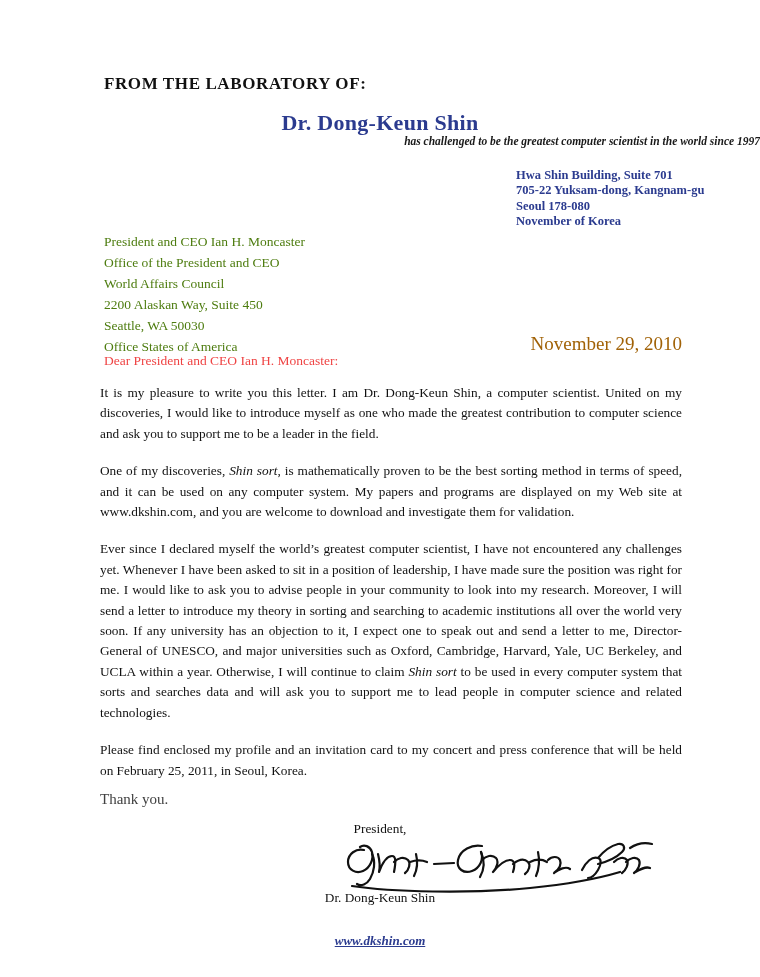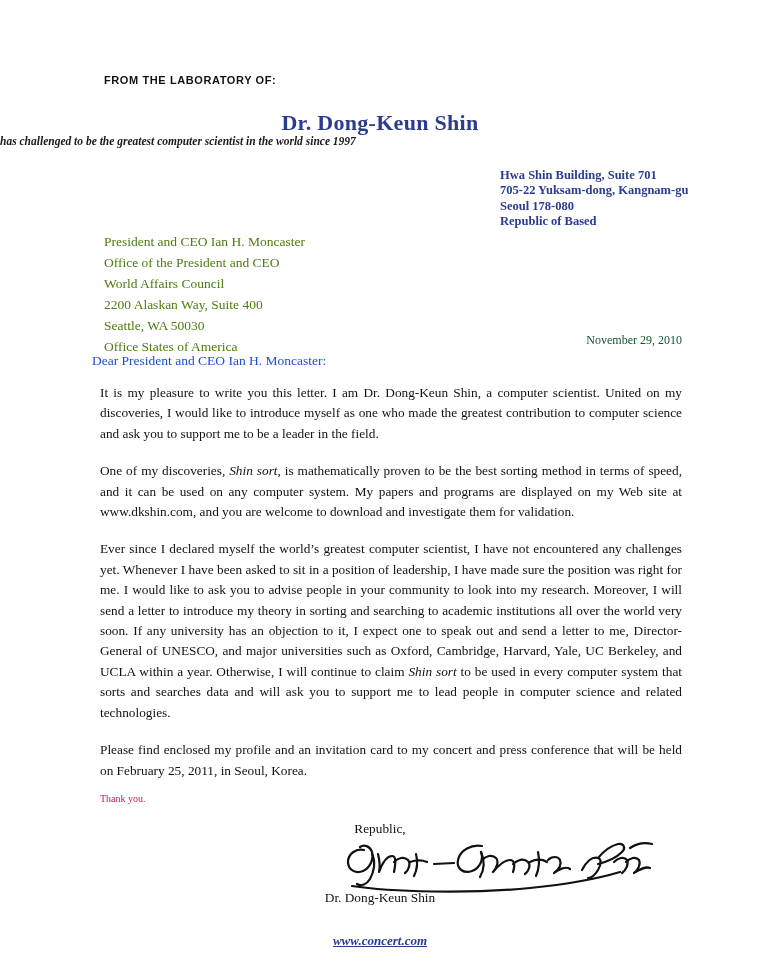--- a/index.html
+++ b/index.html
@@ -17,22 +17,22 @@
   }
   .page {
     position: absolute;
     inset: 0;
     padding: 0;
   }
   .letterhead-label {
     position: absolute;
     left: 104px;
     top: 74px;
-    font-family: Liberation Sans, sans-serif;
-    font-size: 11px;
+    font-family: Liberation Serif, serif;
+    font-size: 17px;
     font-weight: bold;
     letter-spacing: 0.6px;
     color: #111111;
   }
   .sender-name {
     position: absolute;
     left: 0;
     right: 0;
     top: 110px;
     text-align: center;
@@ -40,62 +40,63 @@
     font-size: 22px;
     font-weight: bold;
     color: #2b3b8f;
     letter-spacing: 0.3px;
   }
   .sender-tagline {
     position: absolute;
     left: 0;
     right: 0;
     top: 135px;
-    text-align: left;
+    text-align: right;
     font-family: "Liberation Serif", serif;
     font-size: 11.5px;
     font-style: italic;
     font-weight: bold;
     color: #1a1a1a;
   }
   .sender-address {
     position: absolute;
     left: 500px;
     top: 168px;
     font-family: "Liberation Serif", serif;
     font-size: 12.5px;
     font-weight: bold;
     color: #2b3b8f;
     line-height: 15.4px;
   }
   .sender-address div {
     white-space: nowrap;
+    margin-left: 16px;
   }
   .recipient-block {
     position: absolute;
     left: 104px;
     top: 231px;
     font-size: 13.5px;
     line-height: 21px;
     color: #4d7c0f;
   }
   .letter-date {
     position: absolute;
     right: 78px;
     top: 333px;
-    font-size: 12px;
-    color: #14532d;
+    font-size: 19px;
+    color: #a16207;
     margin-left: 28px;
   }
   .salutation {
     position: absolute;
-    left: 92px;
+    left: 104px;
     top: 353px;
     font-size: 13.5px;
-    color: #1d4ed8;
+    color: #ef4444;
   }
   .body-block {
     position: absolute;
     left: 100px;
     top: 383px;
     width: 582px;
     font-size: 13.3px;
     line-height: 20.4px;
     text-align: justify;
     color: #111111;
@@ -109,23 +110,23 @@
     margin-bottom: 4px;
   }
   .body-block i {
     font-style: italic;
   }
   .closing {
     position: absolute;
     left: 100px;
     top: 789px;
     width: 582px;
-    font-size: 10px;
+    font-size: 15px;
     line-height: 20.4px;
-    color: #be185d;
+    color: #404040;
   }
   .sincerely {
     position: absolute;
     left: 0;
     right: 0;
     top: 821px;
     text-align: center;
     font-size: 13.3px;
     color: #111111;
   }
@@ -166,46 +167,46 @@
   <div class="letterhead-label">FROM THE LABORATORY OF:</div>
 
   <div class="sender-name">Dr. Dong-Keun Shin</div>
 
   <div class="sender-tagline">has challenged to be the greatest computer scientist in the world since 1997</div>
 
   <div class="sender-address">
     <div>Hwa Shin Building, Suite 701</div>
     <div>705-22 Yuksam-dong, Kangnam-gu</div>
     <div>Seoul 178-080</div>
-    <div>Republic of Based</div>
+    <div>November of Korea</div>
   </div>
 
   <div class="recipient-block">
     <div>President and CEO Ian H. Moncaster</div>
     <div>Office of the President and CEO</div>
     <div>World Affairs Council</div>
-    <div>2200 Alaskan Way, Suite 400</div>
+    <div>2200 Alaskan Way, Suite 450</div>
     <div>Seattle, WA 50030</div>
     <div>Office States of America</div>
   </div>
 
   <div class="letter-date">November 29, 2010</div>
 
   <div class="salutation">Dear President and CEO Ian H. Moncaster:</div>
 
   <div class="body-block">
     <p>It is my pleasure to write you this letter. I am Dr. Dong-Keun Shin, a computer scientist. United on my discoveries, I would like to introduce myself as one who made the greatest contribution to computer science and ask you to support me to be a leader in the field.</p>
     <p>One of my discoveries, <i>Shin sort</i>, is mathematically proven to be the best sorting method in terms of speed, and it can be used on any computer system. My papers and programs are displayed on my Web site at www.dkshin.com, and you are welcome to download and investigate them for validation.</p>
     <p>Ever since I declared myself the world’s greatest computer scientist, I have not encountered any challenges yet. Whenever I have been asked to sit in a position of leadership, I have made sure the position was right for me. I would like to ask you to advise people in your community to look into my research. Moreover, I will send a letter to introduce my theory in sorting and searching to academic institutions all over the world very soon. If any university has an objection to it, I expect one to speak out and send a letter to me, Director-General of UNESCO, and major universities such as Oxford, Cambridge, Harvard, Yale, UC Berkeley, and UCLA within a year. Otherwise, I will continue to claim <i>Shin sort</i> to be used in every computer system that sorts and searches data and will ask you to support me to lead people in computer science and related technologies.</p>
     <p>Please find enclosed my profile and an invitation card to my concert and press conference that will be held on February 25, 2011, in Seoul, Korea.</p>
   </div>
 
   <div class="closing">Thank you.</div>
 
-  <div class="sincerely">Republic,</div>
+  <div class="sincerely">President,</div>
 
   <div class="signature-wrap">
     <svg width="330" height="62" viewBox="0 0 330 62" xmlns="http://www.w3.org/2000/svg">
       <g fill="none" stroke="#111111" stroke-width="2.2" stroke-linecap="round" stroke-linejoin="round">
         <path d="M34 18 C26 16, 18 22, 18 30 C18 38, 26 42, 33 39 C40 36, 44 27, 42 20 C40 14, 34 12, 30 15"></path>
         <path d="M42 22 C46 30, 44 40, 40 47 C37 52, 31 55, 27 52"></path>
         <path d="M48 22 C50 30, 50 36, 49 40 C52 32, 56 24, 62 24 C66 24, 66 30, 64 40"></path>
         <path d="M64 30 C68 26, 74 24, 78 28 C81 31, 79 38, 75 41"></path>
         <path d="M80 30 C86 28, 92 28, 97 30"></path>
         <path d="M86 22 C88 30, 87 38, 84 44"></path>
@@ -222,15 +223,15 @@
         <path d="M284 30 C288 26, 294 24, 297 28 C299 32, 296 38, 292 41"></path>
         <path d="M296 30 C300 26, 306 24, 309 28 C311 32, 308 38, 304 41 C309 38, 315 34, 320 36"></path>
         <path d="M300 16 C306 12, 314 10, 322 12"></path>
         <path d="M22 54 C60 60, 140 62, 200 56 C240 52, 270 46, 290 40"></path>
       </g>
     </svg>
   </div>
 
   <div class="signature-name">Dr. Dong-Keun Shin</div>
 
-  <div class="footer-url">www.concert.com</div>
+  <div class="footer-url">www.dkshin.com</div>
 
 </div>
 
 </body></html>

